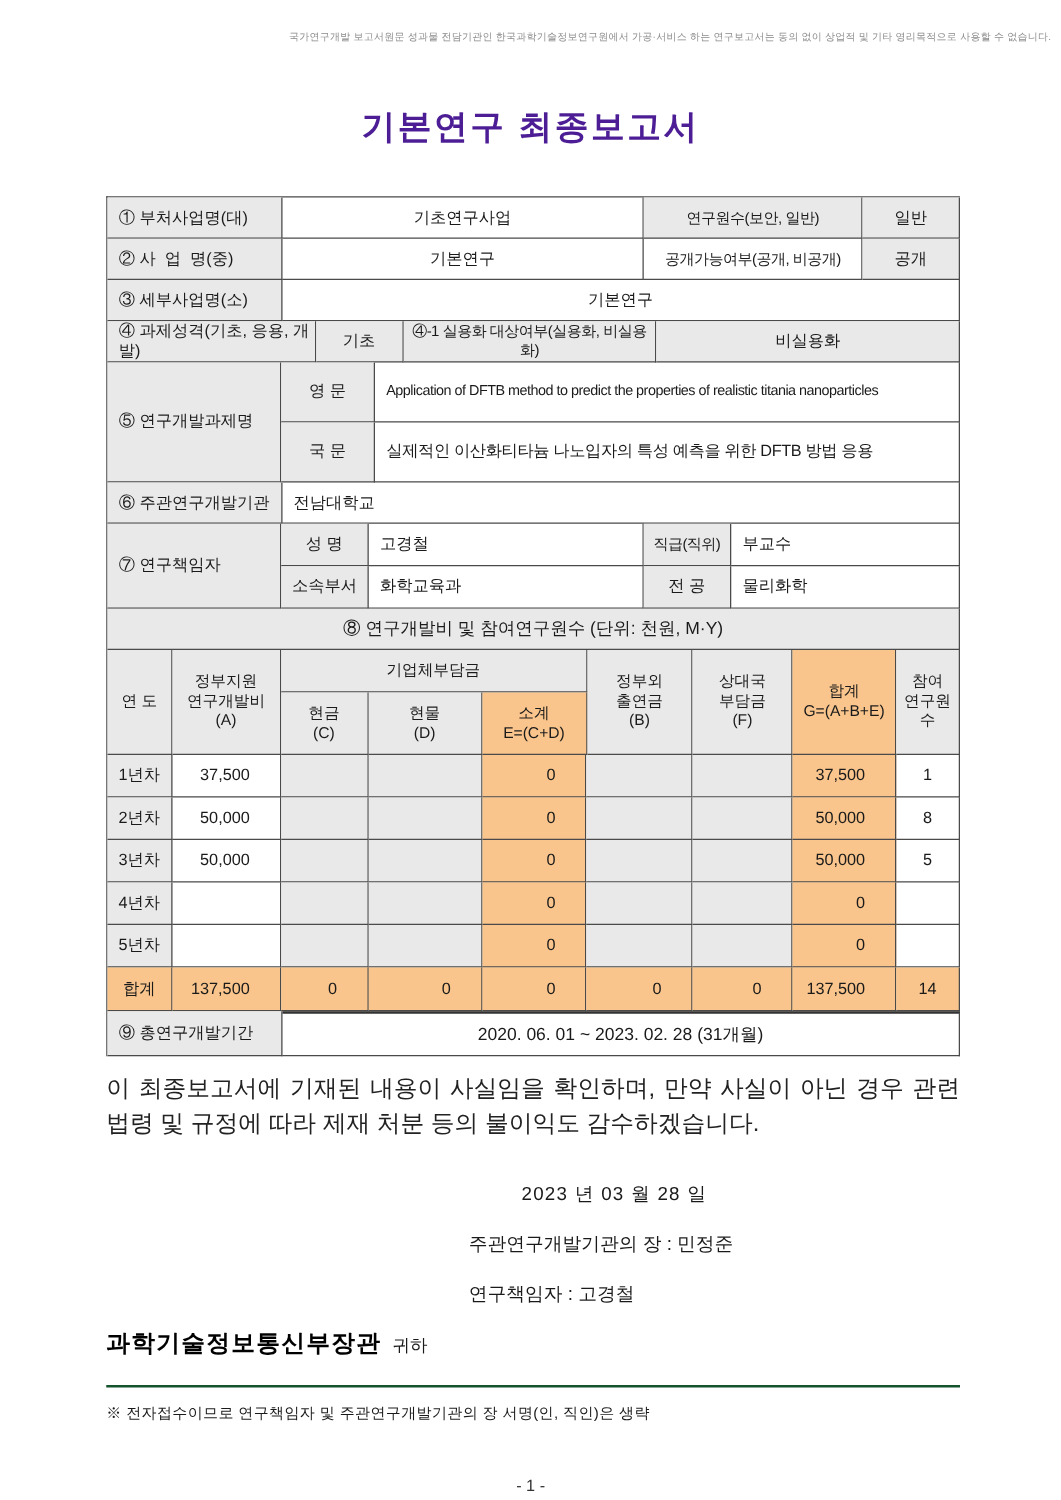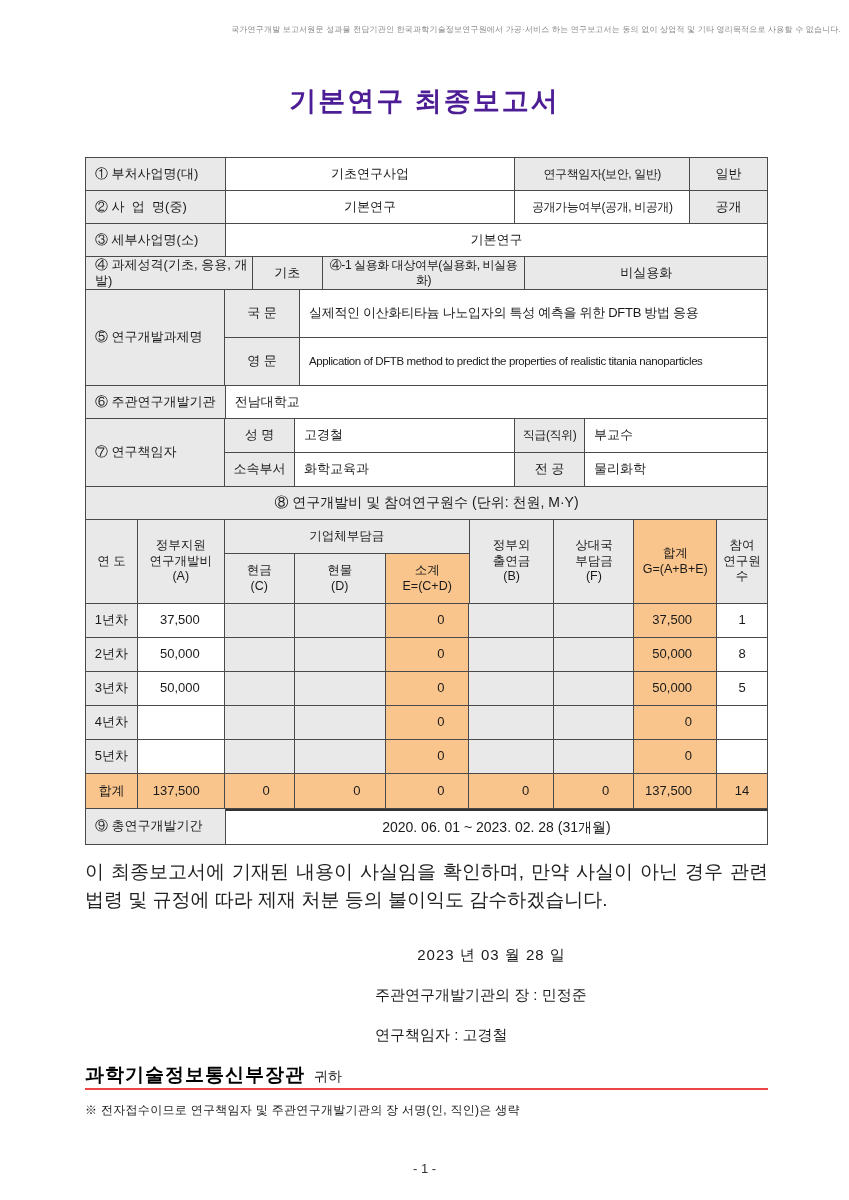--- a/index.html
+++ b/index.html
@@ -26,41 +26,41 @@
   .sm     { font-size:12px; letter-spacing:-0.4px; }
   .eng    { font-size:11.5px; letter-spacing:-0.4px; white-space:nowrap; }
   .kor    { font-size:13px; letter-spacing:-0.3px; white-space:nowrap; }
   .h33 { height:33px; } .h34 { height:34px; } .h35 { height:35px; } .h36 { height:36px; }
   .h48 { height:48px; } .h50 { height:50px; } .h84 { height:84px; } .h96 { height:96px; }
   .hd  { font-size:12.5px; }
 
   .decl { width:683px; margin:13px 0 0 85px; font-size:19px; line-height:1.48; text-align:justify; color:#222; }
   .date-line { margin-top:32px; text-align:center; padding-left:134px; font-size:15px; letter-spacing:1px; }
   .sig-line  { margin:21px 0 0 375px; font-size:15px; }
-  .minister-line { width:683px; margin:17px 0 0 85px; border-bottom:2px solid #ef4444; padding-bottom:0; }
+  .minister-line { width:683px; margin:17px 0 0 85px; border-bottom:2px solid #14532d; padding-bottom:20px; }
   .minister-name { font-size:19px; font-weight:bold; letter-spacing:1px; color:#000; }
   .minister-suffix { font-size:14px; margin-left:9px; }
   .note-line { width:683px; margin:12px 0 0 85px; font-size:12px; letter-spacing:0.3px; }
   .pageno { margin-top:42px; text-align:center; font-size:13px; color:#333; }
 </style>
 </head>
 <body>
 
 <div class="page">
 
   <div class="disclaimer">국가연구개발 보고서원문 성과물 전담기관인 한국과학기술정보연구원에서 가공·서비스 하는 연구보고서는 동의 없이 상업적 및 기타 영리목적으로 사용할 수 없습니다.</div>
 
   <div class="title">기본연구 최종보고서</div>
 
   <div class="doc">
 
     <div class="row">
       <div class="cell gray left h33" style="width:140px">① 부처사업명(대)</div>
       <div class="cell h33" style="width:290px">기초연구사업</div>
-      <div class="cell gray h33 sm" style="width:175px">연구책임자(보안, 일반)</div>
+      <div class="cell gray h33 sm" style="width:175px">연구원수(보안, 일반)</div>
       <div class="cell gray h33" style="width:78px">일반</div>
     </div>
 
     <div class="row">
       <div class="cell gray left h33" style="width:140px">② 사  업  명(중)</div>
       <div class="cell h33" style="width:290px">기본연구</div>
       <div class="cell h33 sm" style="width:175px">공개가능여부(공개, 비공개)</div>
       <div class="cell gray h33" style="width:78px">공개</div>
     </div>
 
@@ -73,26 +73,26 @@
       <div class="cell gray left h33" style="width:167px">④ 과제성격(기초, 응용, 개발)</div>
       <div class="cell gray h33" style="width:70px">기초</div>
       <div class="cell gray h33 sm" style="width:203px">④-1 실용화 대상여부(실용화, 비실용화)</div>
       <div class="cell gray h33" style="width:243px">비실용화</div>
     </div>
 
     <div class="row">
       <div class="cell gray left h96" style="width:140px">⑤ 연구개발과제명</div>
       <div style="width:543px">
         <div class="row">
+          <div class="cell gray h48" style="width:75px">영 문</div>
+          <div class="cell left h48 eng" style="width:468px">Application of DFTB method to predict the properties of realistic titania nanoparticles</div>
+        </div>
+        <div class="row">
           <div class="cell gray h48" style="width:75px">국 문</div>
           <div class="cell left h48 kor" style="width:468px">실제적인 이산화티타늄 나노입자의 특성 예측을 위한 DFTB 방법 응용</div>
-        </div>
-        <div class="row">
-          <div class="cell gray h48" style="width:75px">영 문</div>
-          <div class="cell left h48 eng" style="width:468px">Application of DFTB method to predict the properties of realistic titania nanoparticles</div>
         </div>
       </div>
     </div>
 
     <div class="row">
       <div class="cell gray left h33" style="width:140px">⑥ 주관연구개발기관</div>
       <div class="cell left h33" style="width:543px">전남대학교</div>
     </div>
 
     <div class="row">

